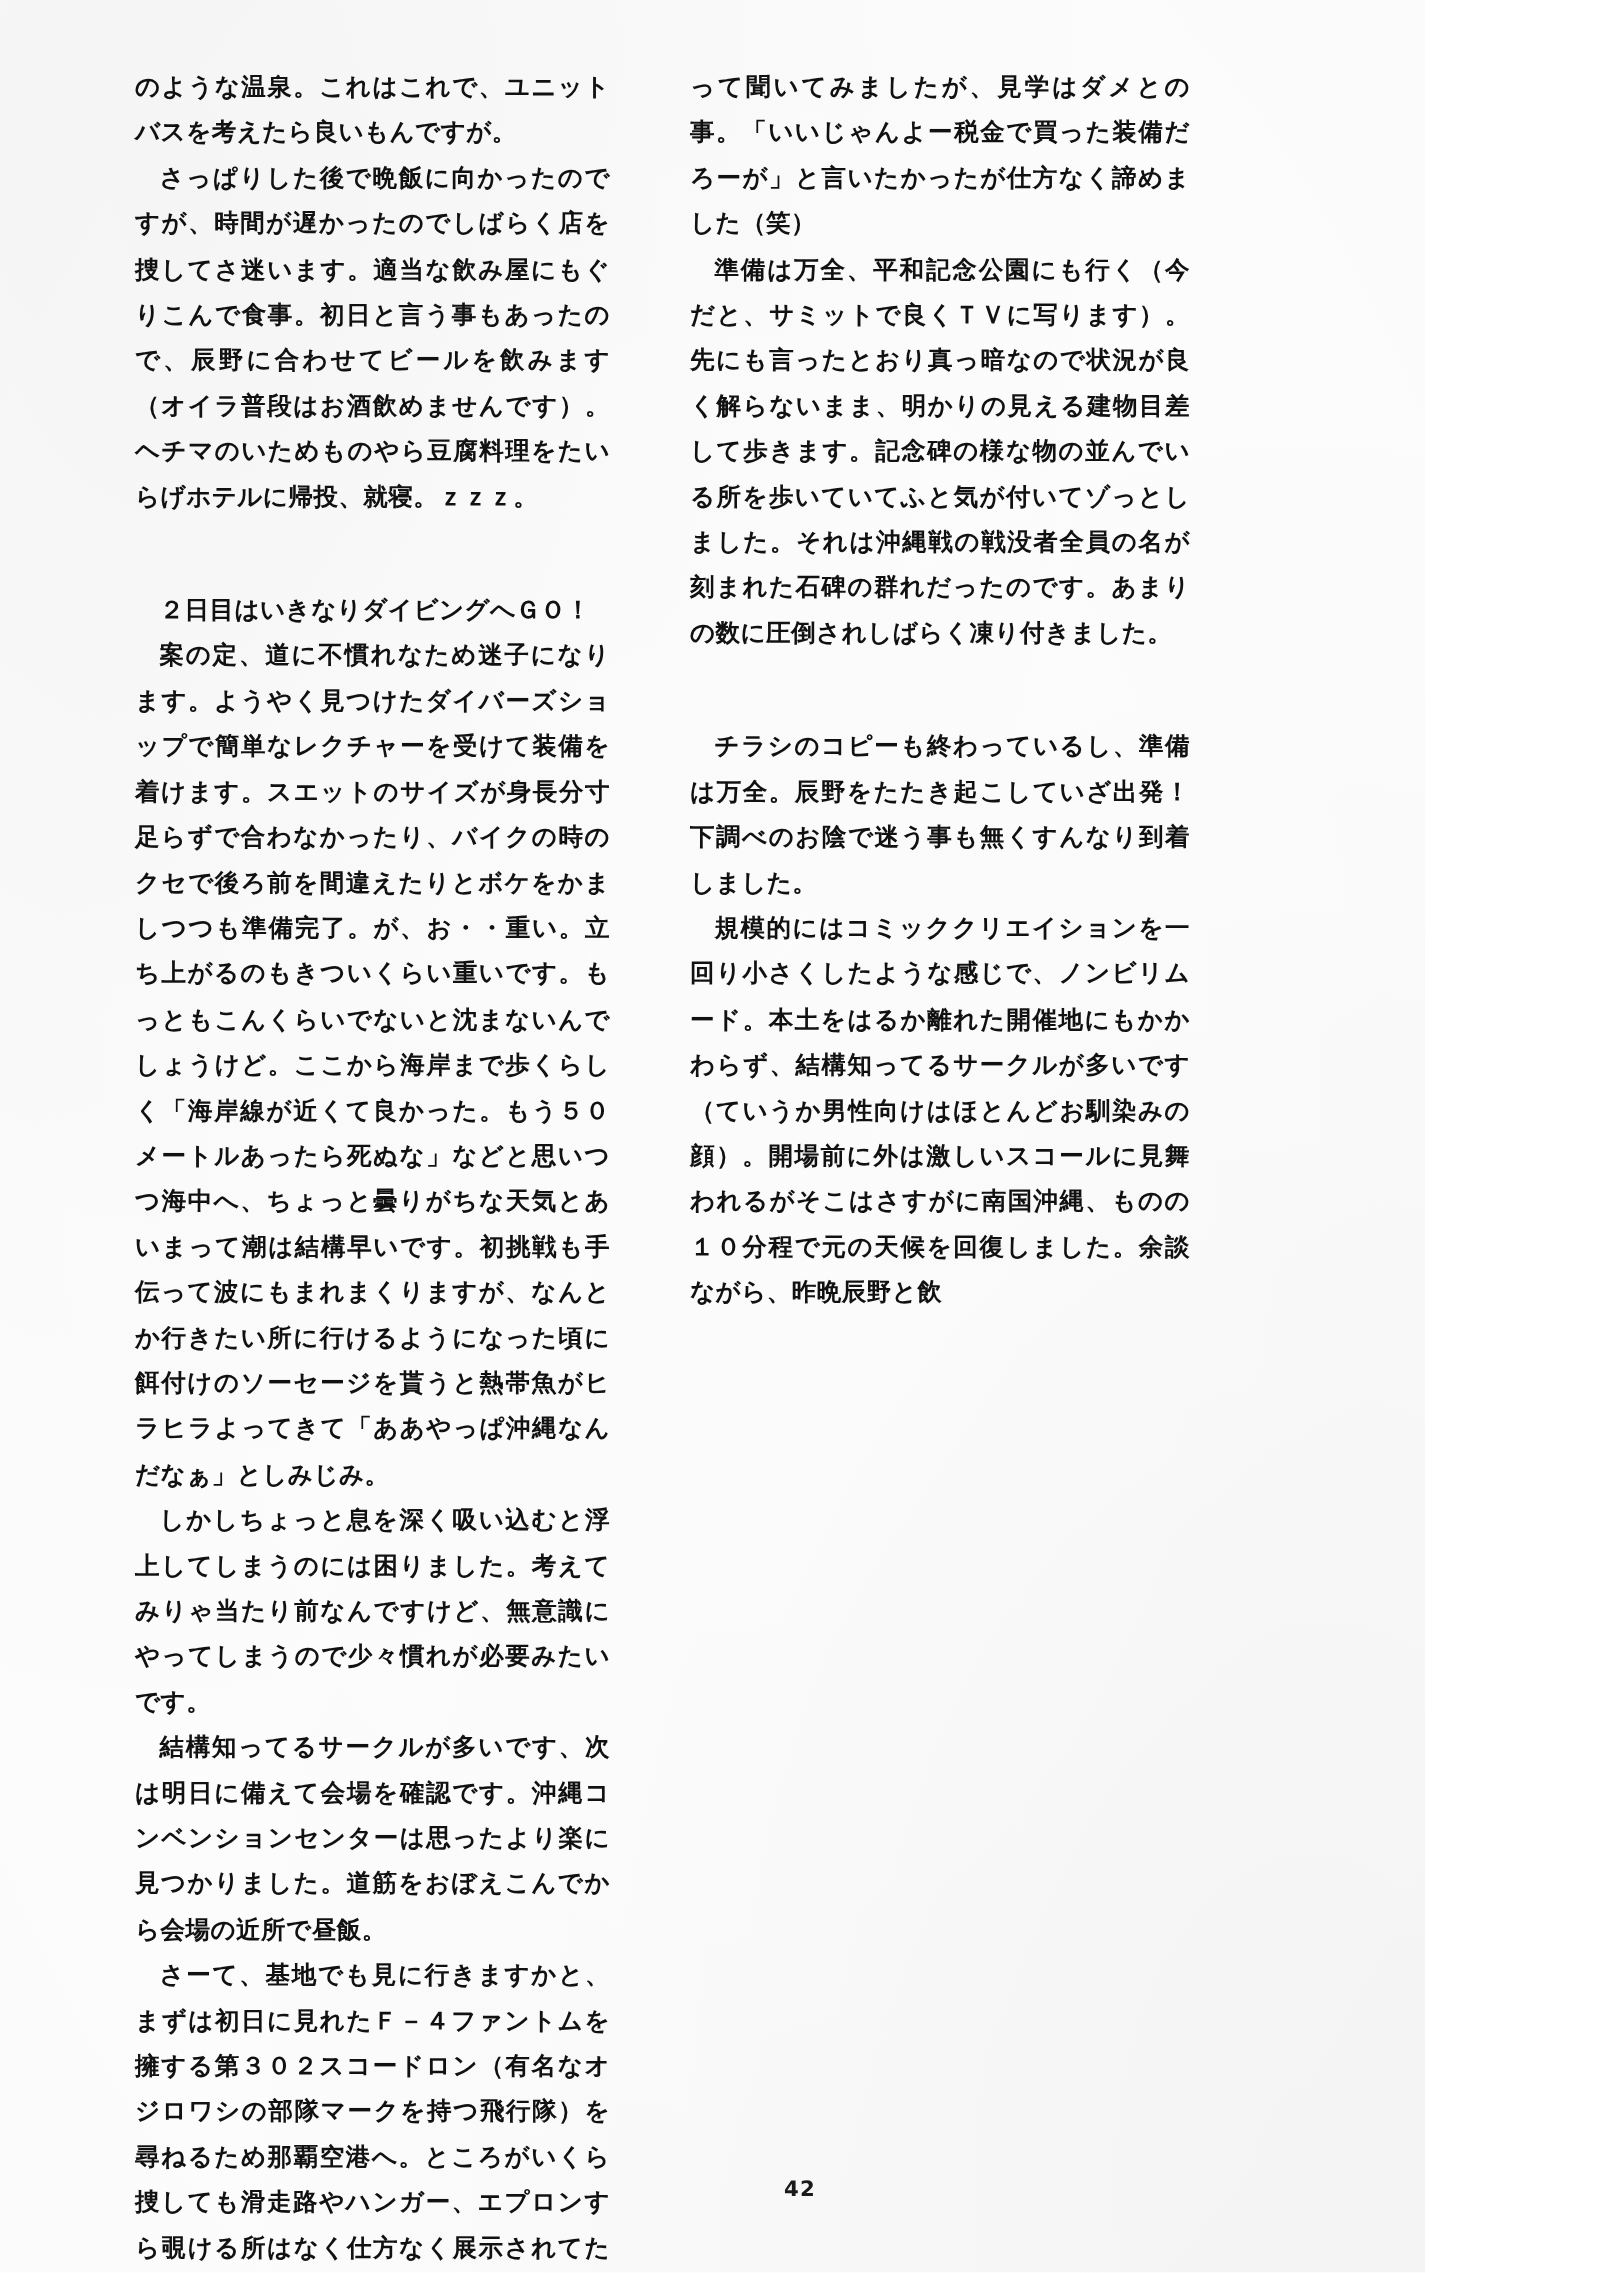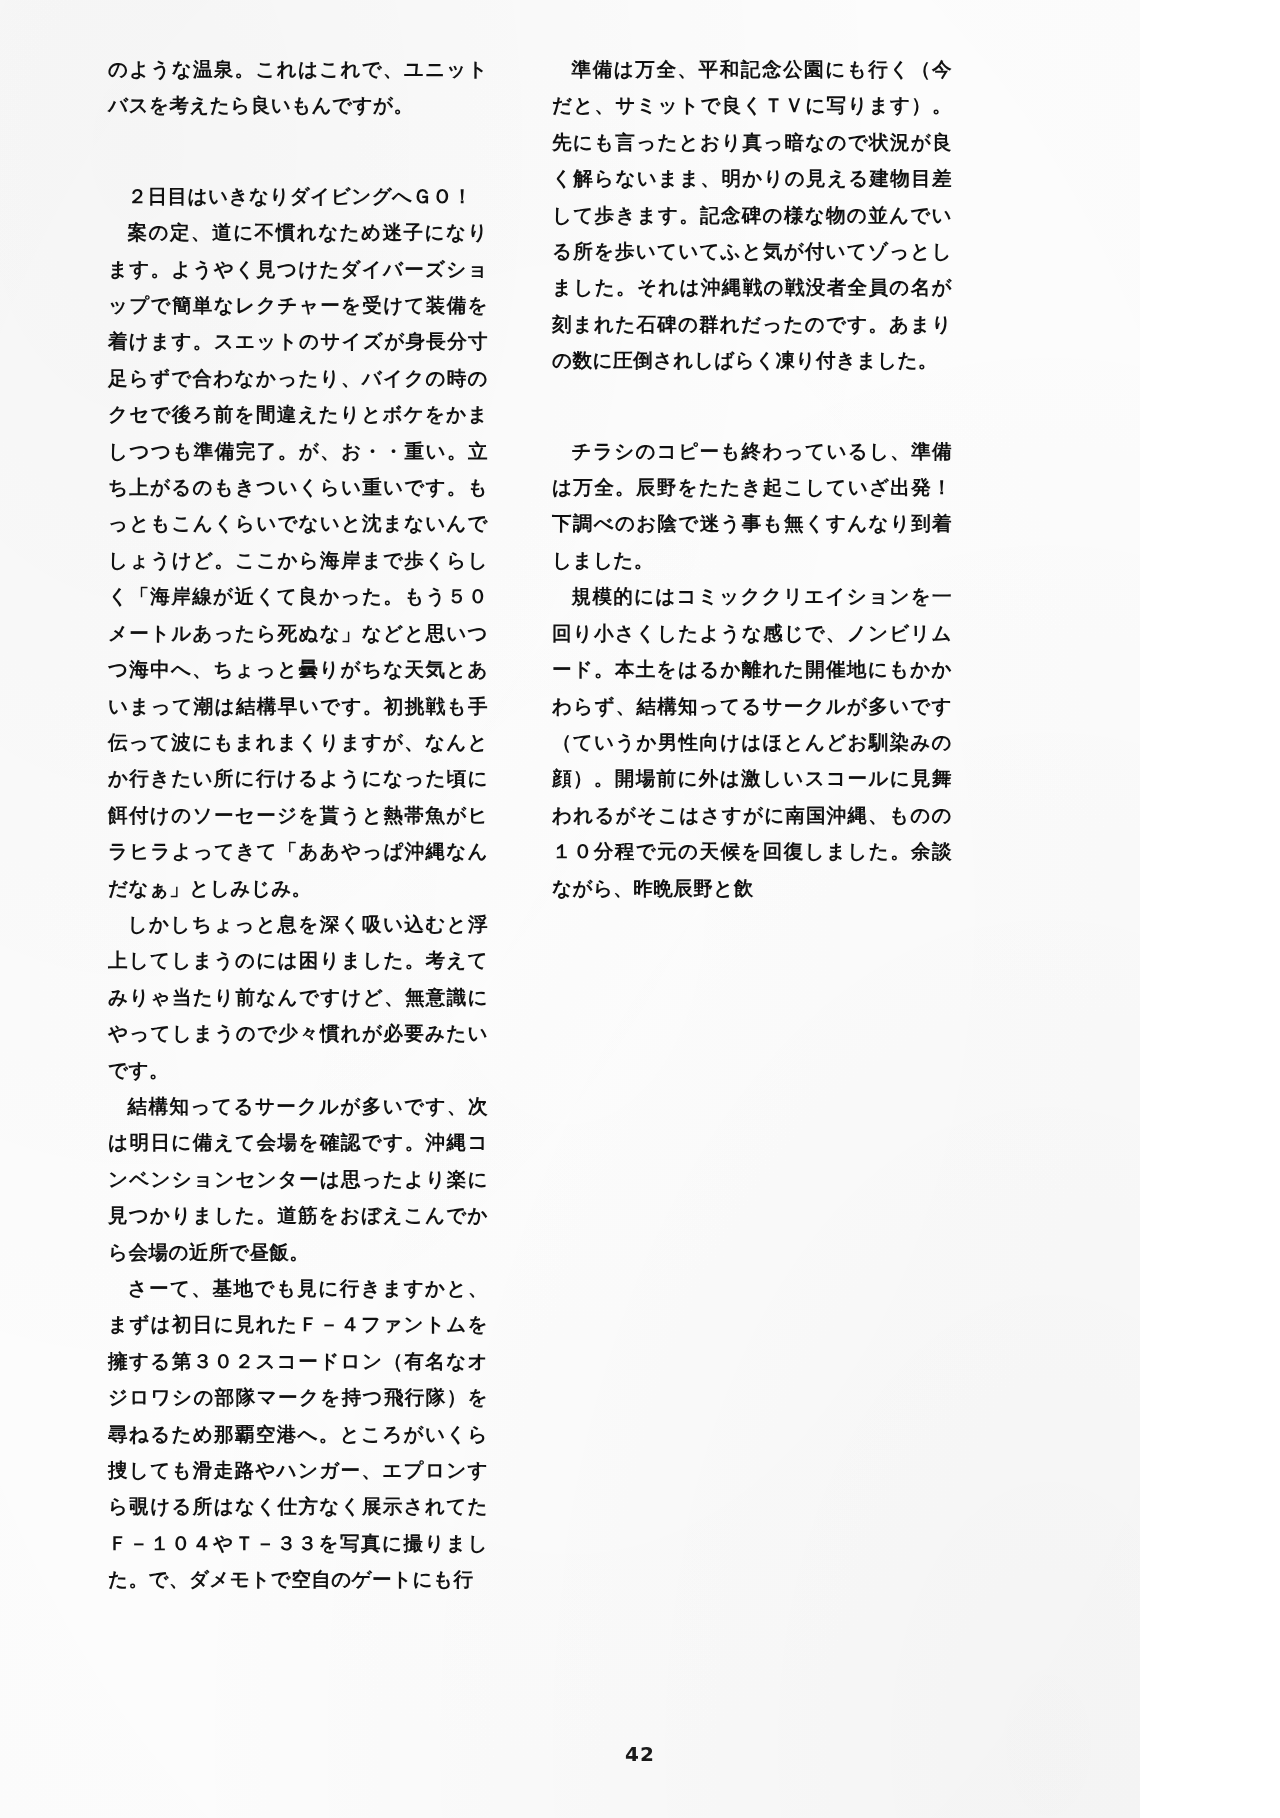--- a/index.html
+++ b/index.html
@@ -64,45 +64,47 @@
   }
   .gap-lg {
     height: 54px;
   }
   .folio {
     position: absolute;
     left: 0;
     top: 1742px;
     width: 1280px;
     text-align: center;
-    font-size: 20px;
+    font-size: 17px;
     font-weight: 600;
     color: #1a1a1a;
     letter-spacing: 1px;
   }
 </style>
 </head>
 <body>
 
 <div class="page">
   <div class="paper-shade"></div>
 
   <div class="columns">
 
     <div class="col">
       <p class="para noindent">のような温泉。これはこれで、ユニットバスを考えたら良いもんですが。</p>
+      <p class="para">さっぱりした後で晩飯に向かったのですが、時間が遅かったのでしばらく店を捜してさ迷います。適当な飲み屋にもぐりこんで食事。初日と言う事もあったので、辰野に合わせてビールを飲みます（オイラ普段はお酒飲めませんです）。ヘチマのいためものやら豆腐料理をたいらげホテルに帰投、就寝。ｚｚｚ。</p>
       <div class="gap-lg"></div>
       <p class="para">２日目はいきなりダイビングへＧＯ！</p>
       <p class="para">案の定、道に不慣れなため迷子になります。ようやく見つけたダイバーズショップで簡単なレクチャーを受けて装備を着けます。スエットのサイズが身長分寸足らずで合わなかったり、バイクの時のクセで後ろ前を間違えたりとボケをかましつつも準備完了。が、お・・重い。立ち上がるのもきついくらい重いです。もっともこんくらいでないと沈まないんでしょうけど。ここから海岸まで歩くらしく「海岸線が近くて良かった。もう５０メートルあったら死ぬな」などと思いつつ海中へ、ちょっと曇りがちな天気とあいまって潮は結構早いです。初挑戦も手伝って波にもまれまくりますが、なんとか行きたい所に行けるようになった頃に餌付けのソーセージを貰うと熱帯魚がヒラヒラよってきて「ああやっぱ沖縄なんだなぁ」としみじみ。</p>
       <p class="para">しかしちょっと息を深く吸い込むと浮上してしまうのには困りました。考えてみりゃ当たり前なんですけど、無意識にやってしまうので少々慣れが必要みたいです。</p>
       <p class="para">結構知ってるサークルが多いです、次は明日に備えて会場を確認です。沖縄コンベンションセンターは思ったより楽に見つかりました。道筋をおぼえこんでから会場の近所で昼飯。</p>
       <p class="para">さーて、基地でも見に行きますかと、まずは初日に見れたＦ－４ファントムを擁する第３０２スコードロン（有名なオジロワシの部隊マークを持つ飛行隊）を尋ねるため那覇空港へ。ところがいくら捜しても滑走路やハンガー、エプロンすら覗ける所はなく仕方なく展示されてたＦ－１０４やＴ－３３を写真に撮りました。で、ダメモトで空自のゲートにも行</p>
     </div>
 
     <div class="col col-right">
+      <p class="para noindent">って聞いてみましたが、見学はダメとの事。「いいじゃんよー税金で買った装備だろーが」と言いたかったが仕方なく諦めました（笑）</p>
       <p class="para">準備は万全、平和記念公園にも行く（今だと、サミットで良くＴＶに写ります）。先にも言ったとおり真っ暗なので状況が良く解らないまま、明かりの見える建物目差して歩きます。記念碑の様な物の並んでいる所を歩いていてふと気が付いてゾっとしました。それは沖縄戦の戦没者全員の名が刻まれた石碑の群れだったのです。あまりの数に圧倒されしばらく凍り付きました。</p>
       <div class="gap-lg"></div>
       <p class="para">チラシのコピーも終わっているし、準備は万全。辰野をたたき起こしていざ出発！下調べのお陰で迷う事も無くすんなり到着しました。</p>
       <p class="para">規模的にはコミッククリエイションを一回り小さくしたような感じで、ノンビリムード。本土をはるか離れた開催地にもかかわらず、結構知ってるサークルが多いです（ていうか男性向けはほとんどお馴染みの顔）。開場前に外は激しいスコールに見舞われるがそこはさすがに南国沖縄、ものの１０分程で元の天候を回復しました。余談ながら、昨晩辰野と飲</p>
     </div>
 
   </div>
 
   <div class="folio">42</div>
 </div>

